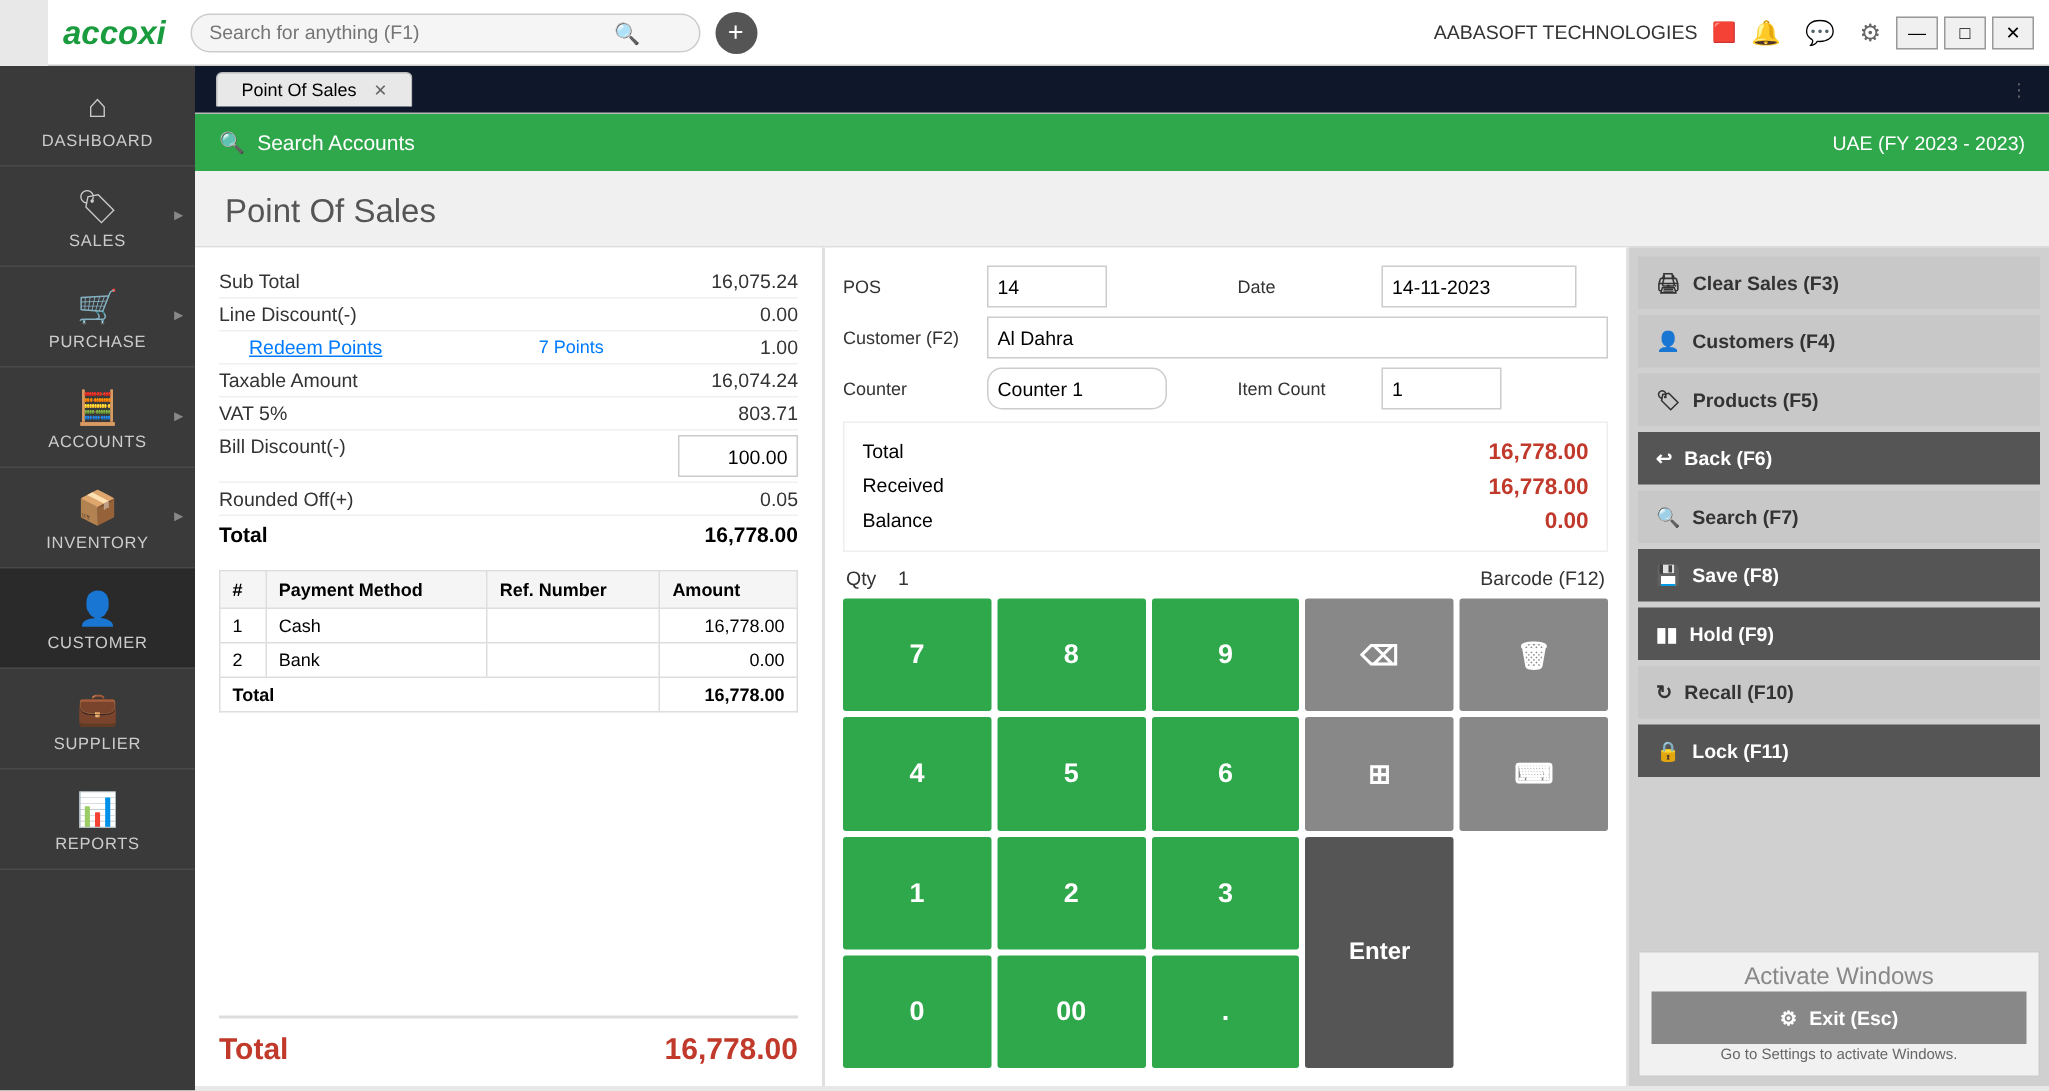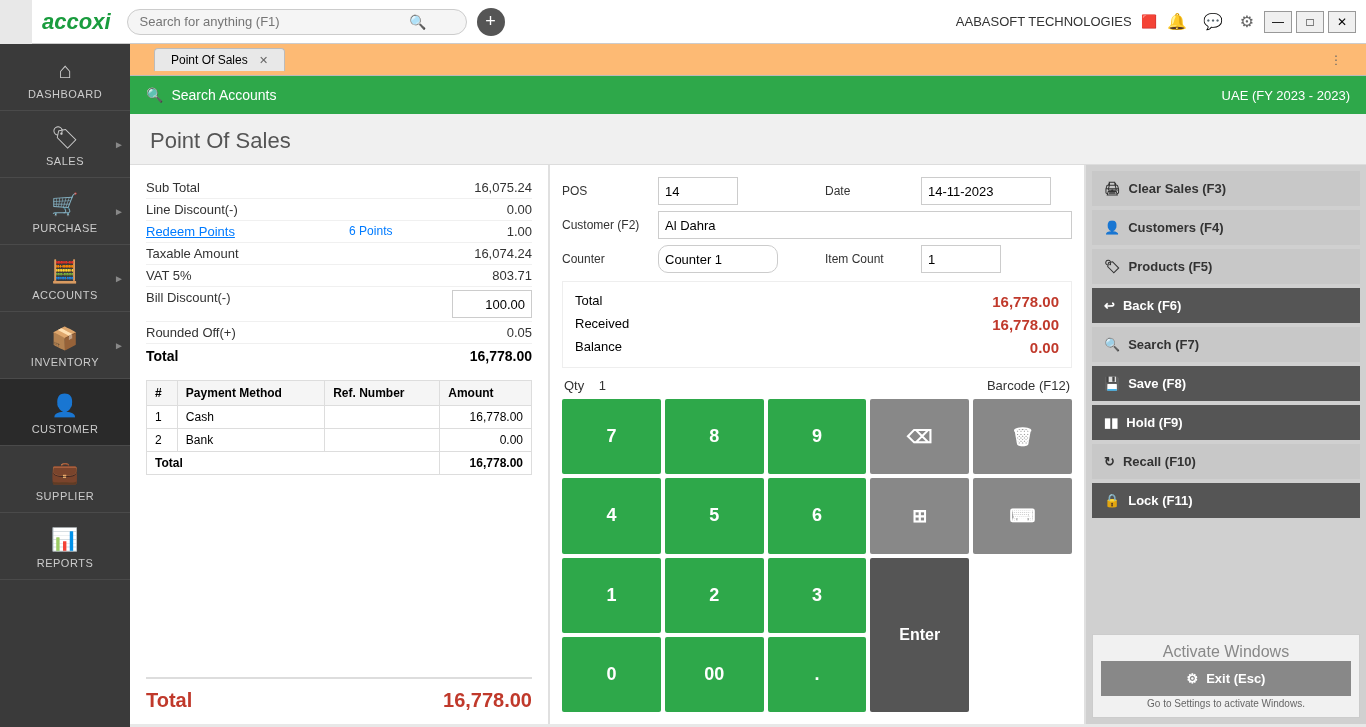--- a/index.html
+++ b/index.html
@@ -49,22 +49,22 @@
     .sidebar-arrow {
       position: absolute; right: 6px; top: 50%; transform: translateY(-50%);
       font-size: 10px; color: #888;
     }
 
     
     .main { flex: 1; display: flex; flex-direction: column; overflow: hidden; }
 
     
     .tab-bar {
-      background: #fdba74; display: flex; align-items: center;
-      height: 32px; padding: 0 24px; border-bottom: 1px solid #bbb;
+      background: #0f172a; display: flex; align-items: center;
+      height: 32px; padding: 0 14px; border-bottom: 1px solid #bbb;
     }
     .tab {
       background: #e8e8e8; border: 1px solid #bbb; border-bottom: none;
       padding: 4px 16px; font-size: 12px; cursor: pointer;
       border-radius: 4px 4px 0 0; margin-right: 2px;
     }
     .tab-close { margin-left: 8px; cursor: pointer; color: #666; font-size: 11px; }
     .tab-pin { margin-left: auto; font-size: 12px; color: #666; cursor: pointer; }
 
     
@@ -88,21 +88,21 @@
     .left-panel {
       width: 420px; background: #fff; border-right: 2px solid #e0e0e0;
       display: flex; flex-direction: column; padding: 12px 16px;
     }
     .summary-row {
       display: flex; justify-content: space-between; padding: 3px 0;
       font-size: 13px; border-bottom: 1px solid #f0f0f0;
     }
     .summary-row .label { color: #333; }
     .summary-row .value { color: #333; }
-    .redeem-link { color: #007bff; text-decoration: underline; cursor: pointer; }
+    .redeem-link { color: #007bff; text-decoration: underline; cursor: pointer; margin-left: 20px; }
     .points-badge { color: #007bff; font-size: 12px; }
 
     .total-row {
       display: flex; justify-content: space-between; padding: 4px 0;
       font-weight: bold; font-size: 14px;
     }
 
     
     .payment-table {
       width: 100%; border-collapse: collapse; margin-top: 12px; font-size: 12px;
@@ -278,21 +278,21 @@
         <div class="summary-row">
           <span class="label">Sub Total</span>
           <span class="value">16,075.24</span>
         </div>
         <div class="summary-row">
           <span class="label">Line Discount(-)</span>
           <span class="value">0.00</span>
         </div>
         <div class="summary-row">
           <span class="redeem-link">Redeem Points</span>
-          <span class="points-badge">6 Points</span>
+          <span class="points-badge">7 Points</span>
           <span class="value">1.00</span>
         </div>
         <div class="summary-row">
           <span class="label">Taxable Amount</span>
           <span class="value">16,074.24</span>
         </div>
         <div class="summary-row">
           <span class="label">VAT 5%</span>
           <span class="value">803.71</span>
         </div>

